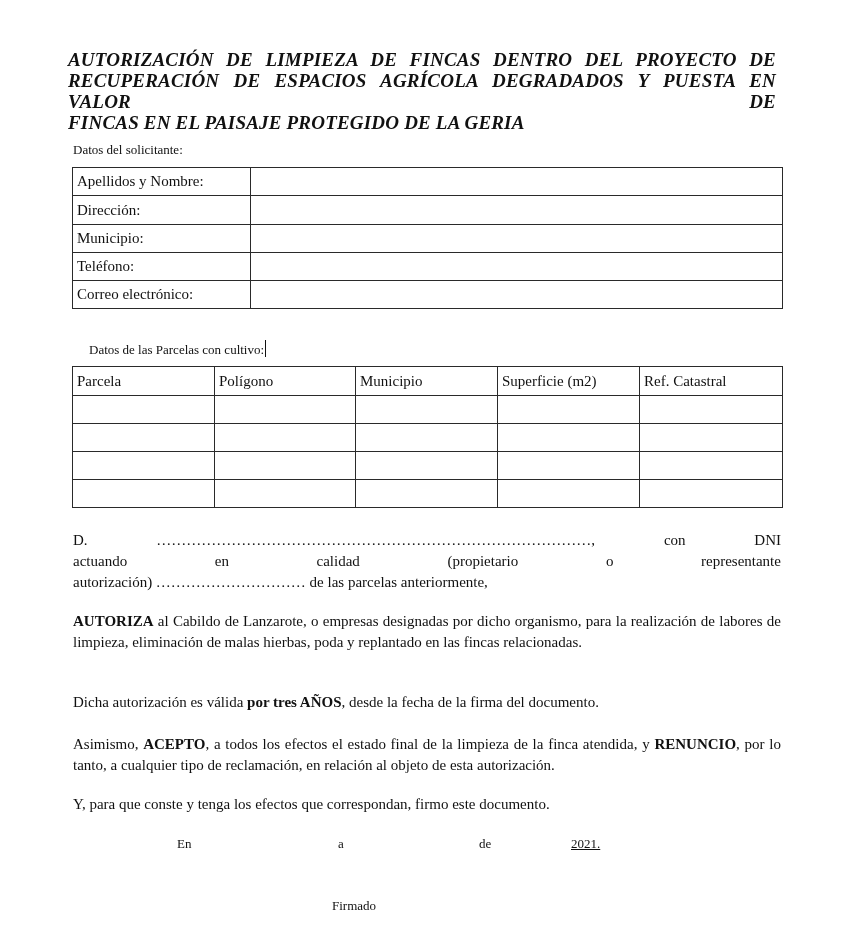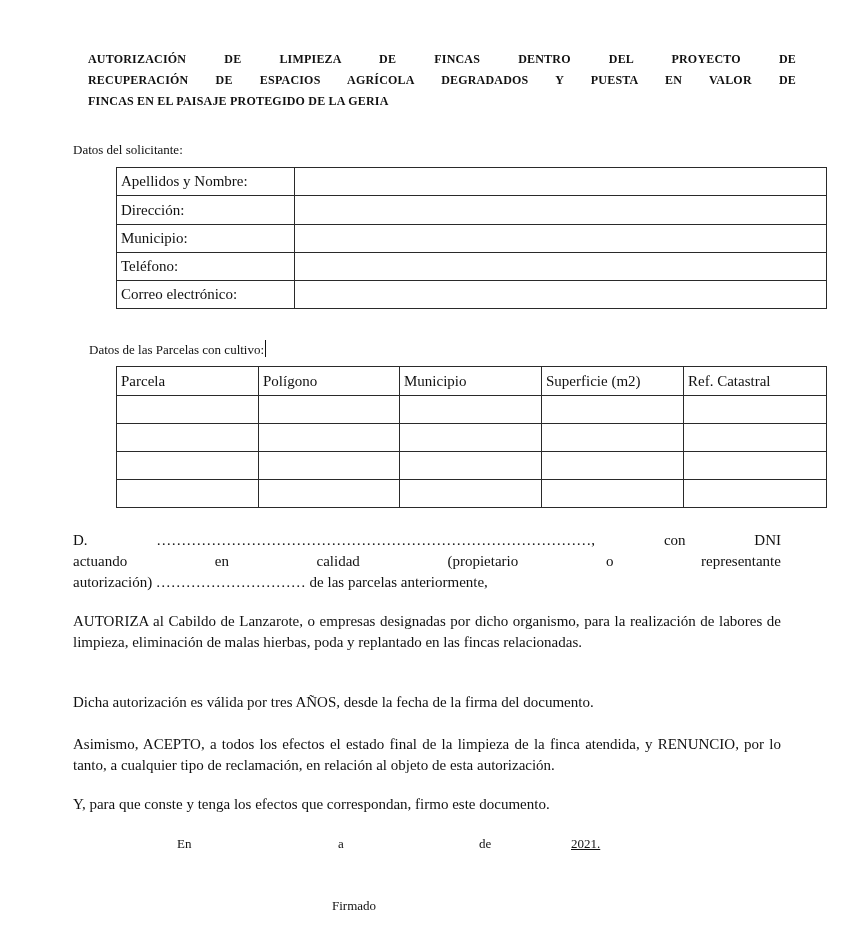--- a/index.html
+++ b/index.html
@@ -3,40 +3,40 @@
 <meta charset="utf-8">
 <style>
   html, body { margin: 0; padding: 0; background: #ffffff; }
   body {
     width: 860px; height: 938px; position: relative; overflow: hidden;
     font-family: "Liberation Serif", "DejaVu Serif", serif;
     color: #111111; font-size: 15px;
   }
   .abs { position: absolute; }
   .title {
-    left: 88px; top: 49px; width: 708px;
-    font-weight: bold; font-size: 12px; line-height: 21px;
-    text-align: justify; text-align-last: left; letter-spacing: 0.2px;
+    left: 68px; top: 49px; width: 708px;
+    font-weight: bold; font-size: 19px; line-height: 21px;
+    text-align: justify; text-align-last: left; letter-spacing: 0.2px; font-style: italic;
   }
   .title .line { display: block; text-align: justify; text-align-last: justify; }
   .title .line.last { text-align-last: left; }
   .label { font-size: 13px; line-height: 18px; white-space: nowrap; }
   table.grid {
-    position: absolute; border-collapse: collapse; table-layout: fixed; margin-left: 44px;
+    position: absolute; border-collapse: collapse; table-layout: fixed;
   }
   table.grid td {
     border: 1.5px solid #2a2a2a; padding: 0 4px; font-size: 15px;
     vertical-align: middle; white-space: nowrap;
   }
   .para {
     left: 73px; width: 708px; font-size: 15px; line-height: 21px;
     text-align: justify;
   }
   .caret { display: inline-block; width: 1px; height: 17px; background: #111; vertical-align: -3px; margin-left: 1px; }
-  b { font-weight: normal; }
+  b { font-weight: bold; }
 </style>
 </head>
 <body>
 
 <div class="abs title">
   <span class="line">AUTORIZACIÓN DE LIMPIEZA DE FINCAS DENTRO DEL PROYECTO DE</span>
   <span class="line">RECUPERACIÓN DE ESPACIOS AGRÍCOLA DEGRADADOS Y PUESTA EN VALOR DE</span>
   <span class="line last">FINCAS EN EL PAISAJE PROTEGIDO DE LA GERIA</span>
 </div>
 

